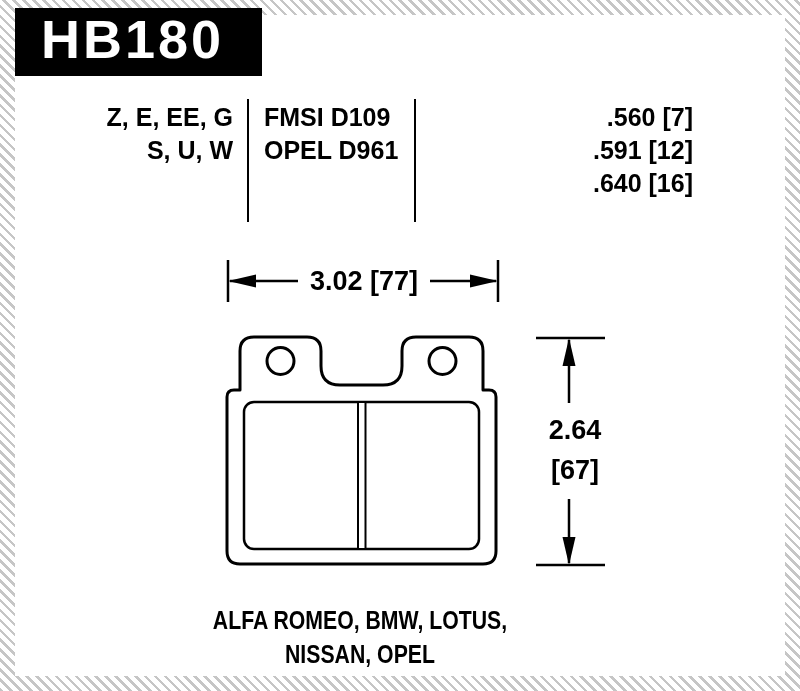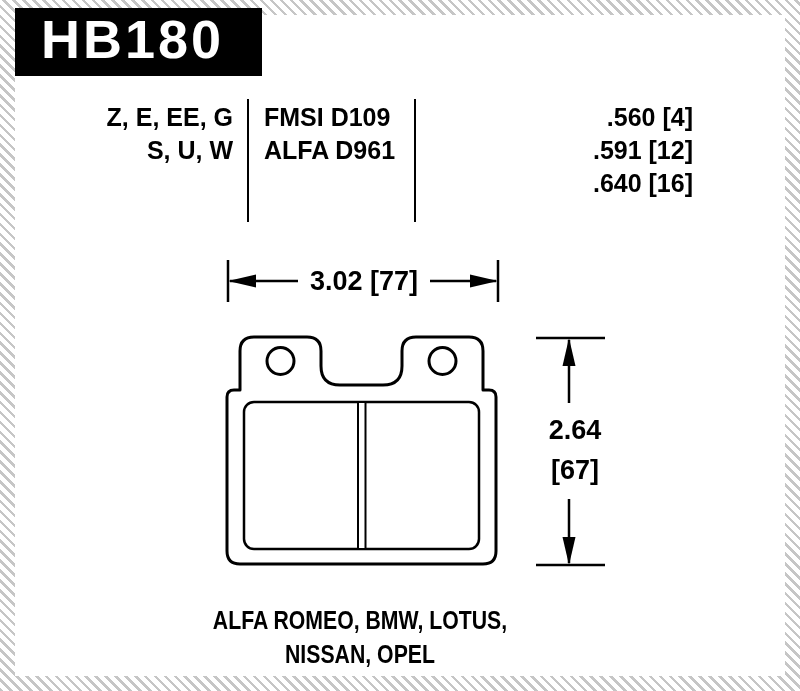--- a/index.html
+++ b/index.html
@@ -56,26 +56,26 @@
     <span>HB180</span>
   </div>
 
   <div class="spec-col col-compounds">
     <div class="cell">Z, E, EE, G</div>
     <div class="cell">S, U, W</div>
   </div>
   <div class="vdivider divider-1"></div>
   <div class="spec-col col-fmsi">
     <div class="cell">FMSI D109</div>
-    <div class="cell">ALFA D961</div>
+    <div class="cell">OPEL D961</div>
     <div class="cell"></div>
   </div>
   <div class="vdivider divider-2"></div>
   <div class="spec-col col-thickness">
-    <div class="cell">.560 [4]</div>
+    <div class="cell">.560 [7]</div>
     <div class="cell">.591 [12]</div>
     <div class="cell">.640 [16]</div>
   </div>
 
   <svg class="svg-abs" style="left:218px;top:255px;" width="292" height="52" viewBox="0 0 292 52">
     <line x1="10" y1="5" x2="10" y2="47" stroke="#000" stroke-width="2.5"></line>
     <line x1="280" y1="5" x2="280" y2="47" stroke="#000" stroke-width="2.5"></line>
     <line x1="12" y1="26" x2="80" y2="26" stroke="#000" stroke-width="2.5"></line>
     <line x1="212" y1="26" x2="278" y2="26" stroke="#000" stroke-width="2.5"></line>
     <polygon points="10,26 38,19.5 38,32.5" fill="#000"></polygon>

